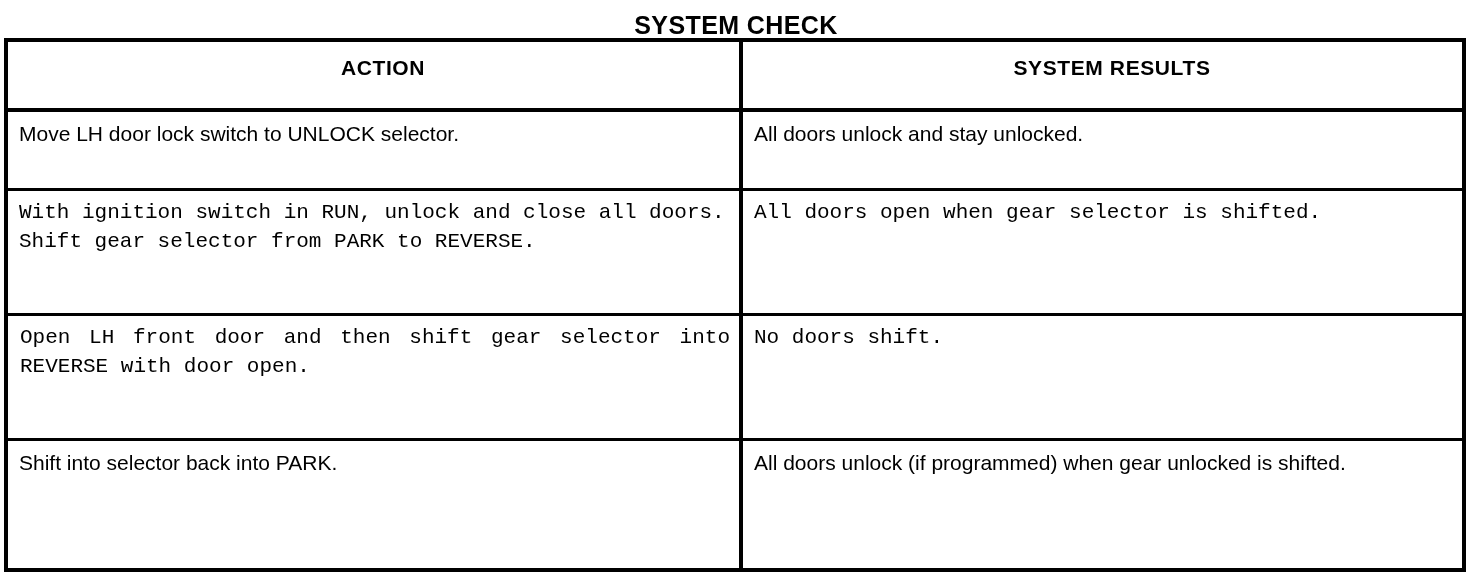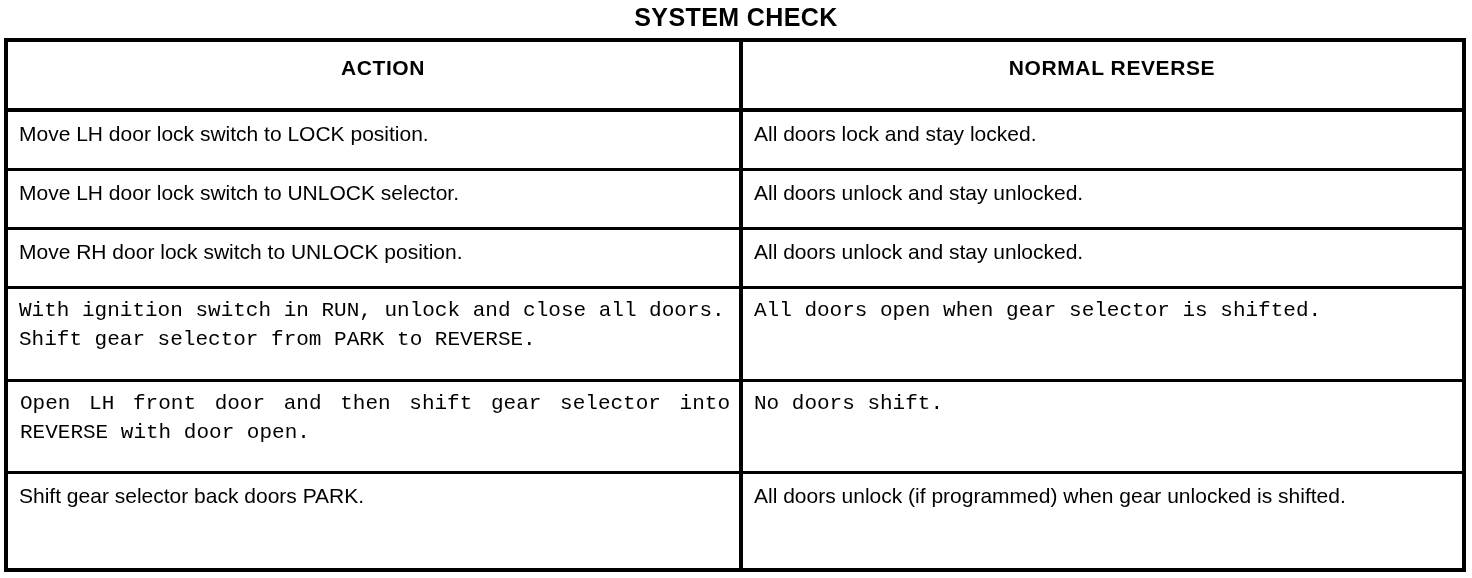--- a/index.html
+++ b/index.html
@@ -22,21 +22,21 @@
     height: 578px;
     box-sizing: border-box;
   }
 
   .doc-title {
     text-align: center;
     font-size: 25px;
     font-weight: bold;
     letter-spacing: 0.4px;
     line-height: 30px;
-    padding-top: 2px;
+    padding-top: 10px;
     height: 34px;
     box-sizing: border-box;
   }
 
   .table-wrap {
     position: absolute;
     left: 4px;
     top: 38px;
     width: 1462px;
     height: 534px;
@@ -123,53 +123,37 @@
       <colgroup>
         <col class="col-action">
         <col class="col-results">
       </colgroup>
       <thead>
         <tr class="hdr-row">
           <th class="cell-action">
             <span class="hdr-text">ACTION</span>
           </th>
           <th class="cell-results">
-            <span class="hdr-text">NORMAL REVERSE</span>
+            <span class="hdr-text">SYSTEM RESULTS</span>
           </th>
         </tr>
       </thead>
       <tbody>
 
-        <tr class="row-h1">
-          <td class="cell-action">
-            <span class="cell-text">Move LH door lock switch to LOCK position.</span>
-          </td>
-          <td class="cell-results">
-            <span class="cell-text">All doors lock and stay locked.</span>
-          </td>
-        </tr>
 
         <tr class="row-h1">
           <td class="cell-action">
             <span class="cell-text">Move LH door lock switch to UNLOCK selector.</span>
           </td>
           <td class="cell-results">
             <span class="cell-text">All doors unlock and stay unlocked.</span>
           </td>
         </tr>
 
 
-        <tr class="row-h1">
-          <td class="cell-action">
-            <span class="cell-text">Move RH door lock switch to UNLOCK position.</span>
-          </td>
-          <td class="cell-results">
-            <span class="cell-text">All doors unlock and stay unlocked.</span>
-          </td>
-        </tr>
 
         <tr class="row-h2">
           <td class="cell-action">
             <span class="cell-text">With ignition switch in RUN, unlock and close all doors. Shift gear selector from PARK to REVERSE.</span>
           </td>
           <td class="cell-results">
             <span class="cell-text">All doors open when gear selector is shifted.</span>
           </td>
         </tr>
 
@@ -177,21 +161,21 @@
           <td class="cell-action">
             <span class="cell-text justify">Open LH front door and then shift gear selector into REVERSE with door open.</span>
           </td>
           <td class="cell-results">
             <span class="cell-text">No doors shift.</span>
           </td>
         </tr>
 
         <tr class="row-h3">
           <td class="cell-action">
-            <span class="cell-text">Shift gear selector back doors PARK.</span>
+            <span class="cell-text">Shift into selector back into PARK.</span>
           </td>
           <td class="cell-results">
             <span class="cell-text">All doors unlock (if programmed) when gear unlocked is shifted.</span>
           </td>
         </tr>
 
       </tbody>
     </table>
   </div>
 

